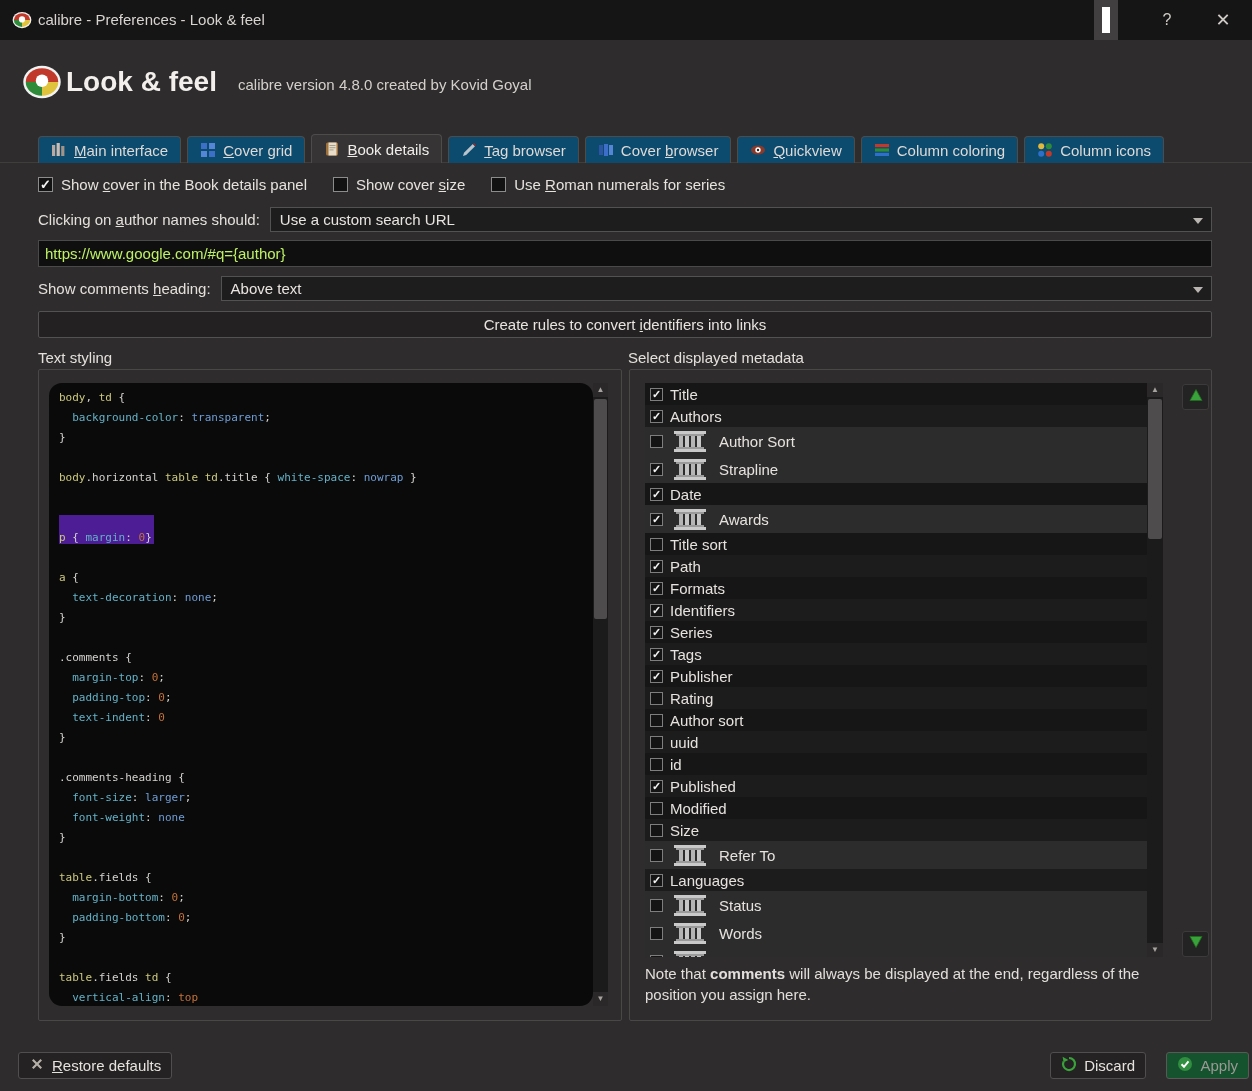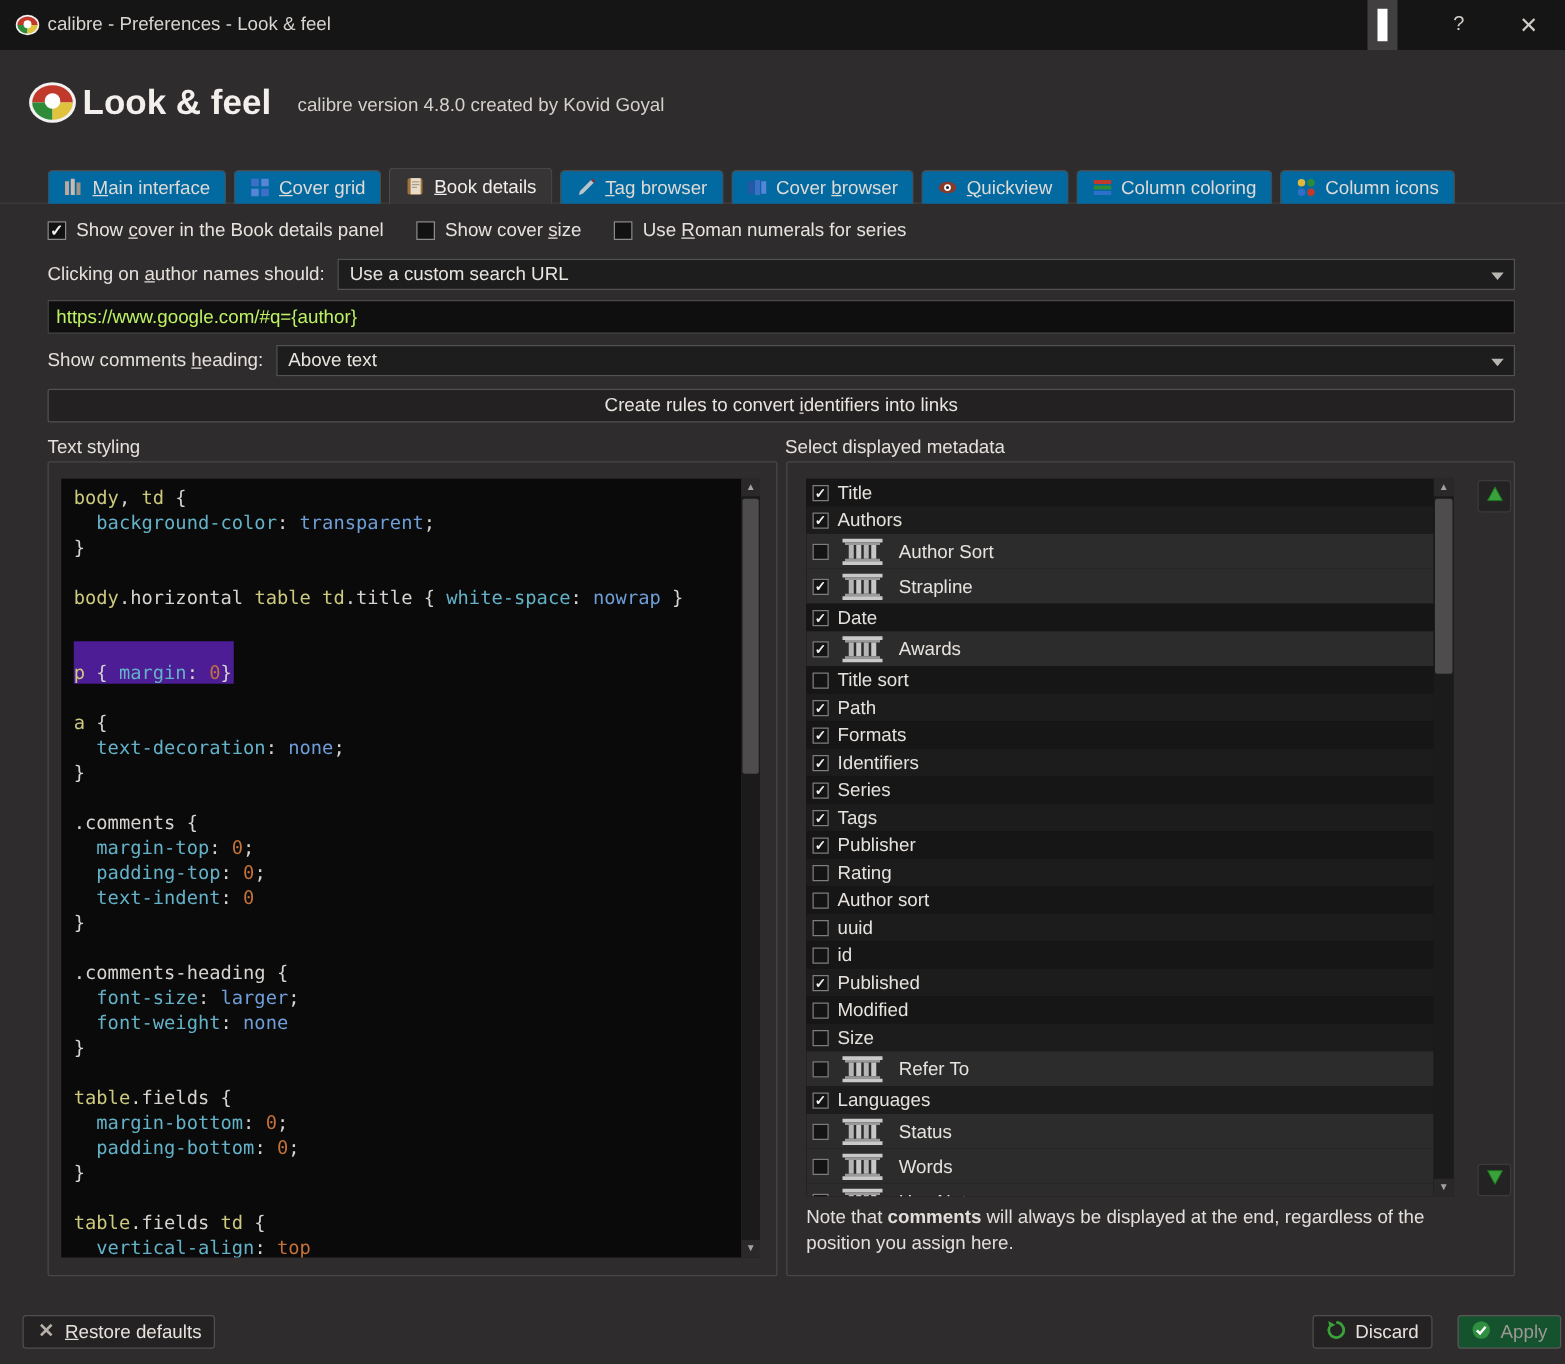--- a/index.html
+++ b/index.html
@@ -22,21 +22,21 @@
 
   
   .hdr-logo { position:absolute; left:22px; top:62px; width:40px; height:40px; }
   .hdr-title { position:absolute; left:66px; top:66px; font-size:28px; font-weight:bold; color:#f2efec; }
   .hdr-sub { position:absolute; left:238px; top:76px; font-size:15px; color:#d4d0cc; }
 
   
   .tab-line { position:absolute; left:0; top:162px; width:1252px; border-top:1px solid #403d3d; }
   .tab-bar { position:absolute; left:38px; top:134px; height:29px; display:flex; gap:6px; align-items:flex-end; }
   .tab { display:flex; align-items:center; gap:7px; padding:0 12px; height:27px;
-         background:#0369a1; border:1px solid #4e4b4b; border-bottom:none;
+         background:#0c4a6e; border:1px solid #4e4b4b; border-bottom:none;
          border-radius:4px 4px 0 0; font-size:15px; color:#dedad6; white-space:nowrap; }
   .tab.active { background:#363434; height:29px; color:#f0edea; }
   .tab-icon { width:16px; height:16px; flex:none; }
   .tab-icon svg { width:16px; height:16px; display:block; }
 
   
   .opt-row { position:absolute; left:38px; top:176px; display:flex; gap:26px; align-items:center; font-size:15px; }
   .opt { display:flex; align-items:center; gap:8px; }
   .checkbox { width:15px; height:15px; background:#121212; border:1px solid #8c8c8c; flex:none;
               display:flex; align-items:center; justify-content:center;
@@ -63,22 +63,22 @@
   
   .panel-label { position:absolute; top:349px; font-size:15px; color:#e4e0dc; }
   .pl-left { left:38px; }
   .pl-right { left:628px;text-align:right; }
   .panel { position:absolute; top:369px; height:652px; border:1px solid #4a4747; border-radius:2px; }
   .left-panel { left:38px; width:584px; }
   .right-panel { left:629px; width:583px; }
 
   
   .code-editor { position:absolute; left:10px; top:13px; width:544px; height:623px; background:#0a0a0a;
-                 overflow:hidden; font-family:"DejaVu Sans Mono", monospace; font-size:15px;
-                 line-height:20px; padding:5px 0 0 10px; }
+                 overflow:hidden; font-family:"DejaVu Sans Mono", monospace; font-size:11px;
+                 line-height:20px; padding:5px 0 0 10px;border-radius:13px; }
   .code-line { white-space:pre; height:20px; }
   .tok-el  { color:#cdc97d; }
   .tok-pl  { color:#d6d3d0; }
   .tok-pr  { color:#64b2c8; }
   .tok-kw  { color:#6f9ed8; }
   .tok-num { color:#c4713a; }
   .sel { background:#4c1d95; padding:16px 2px 0 0; }
 
   .sb { position:absolute; background:#1c1b1b; }
   .code-sb { left:554px; top:13px; width:15px; height:623px; }

